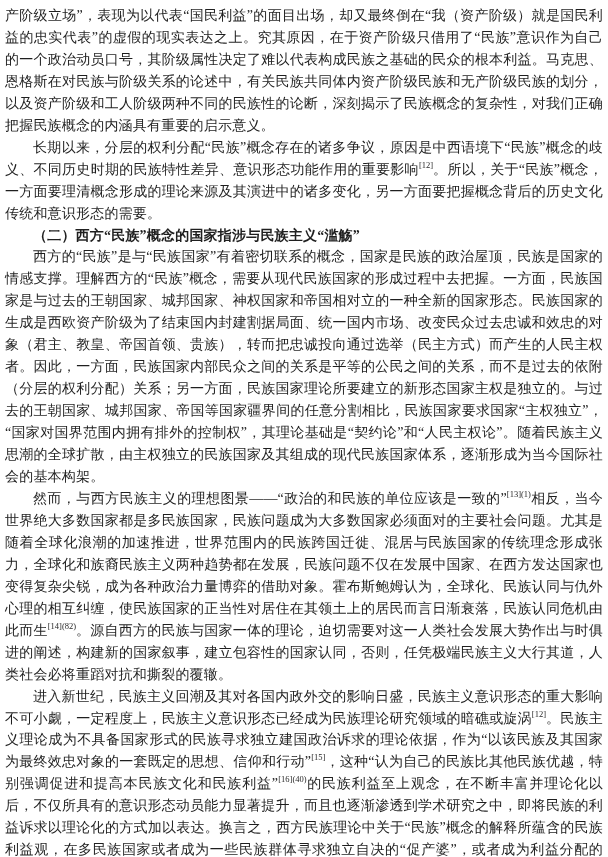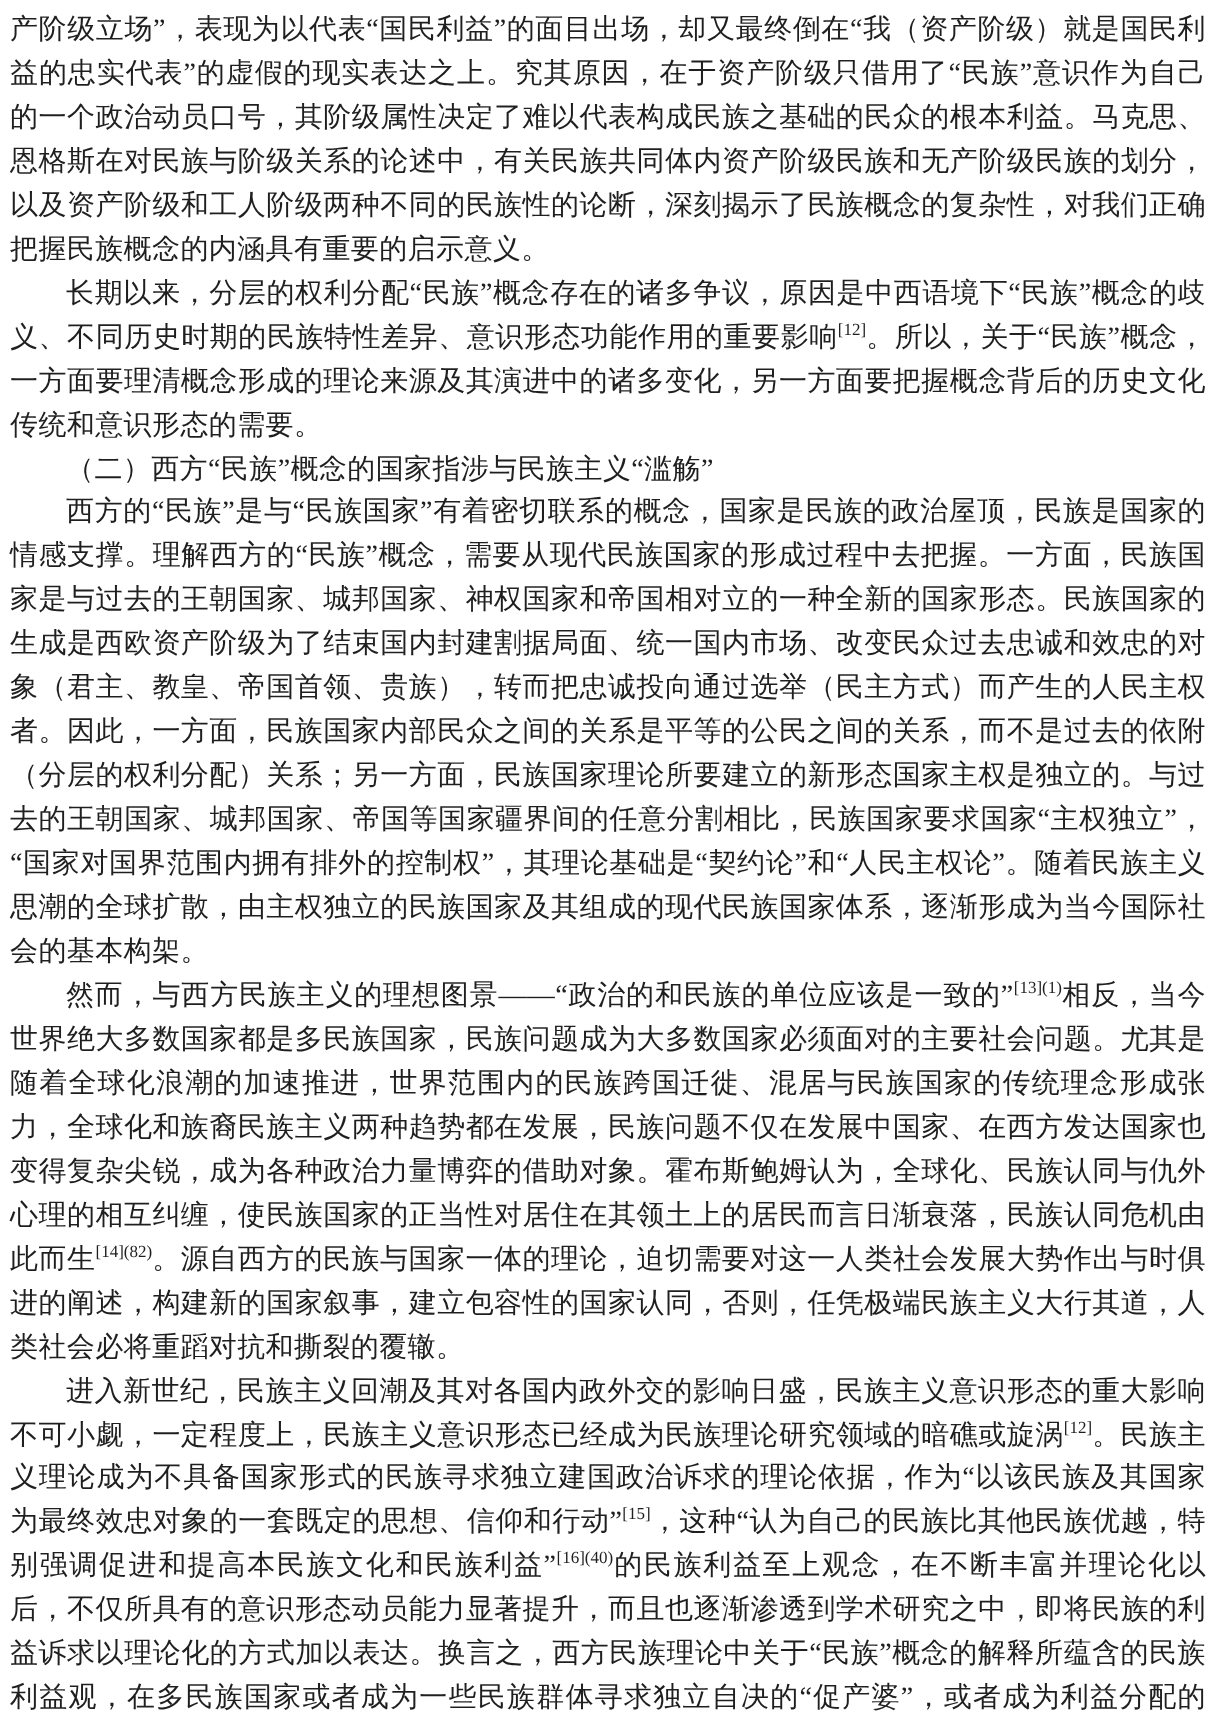--- a/index.html
+++ b/index.html
@@ -30,21 +30,21 @@
     letter-spacing: 0.2px;
   }
   .para {
     margin: 0;
     padding: 0;
   }
   .para.indent {
     text-indent: 2em;
   }
   .para.heading {
-    font-weight: normal;
+    font-weight: bold;
   }
   sup.cite {
     font-size: 8.5px;
     line-height: 0;
     vertical-align: super;
     letter-spacing: 0;
   }
 </style>
 </head>
 <body>

